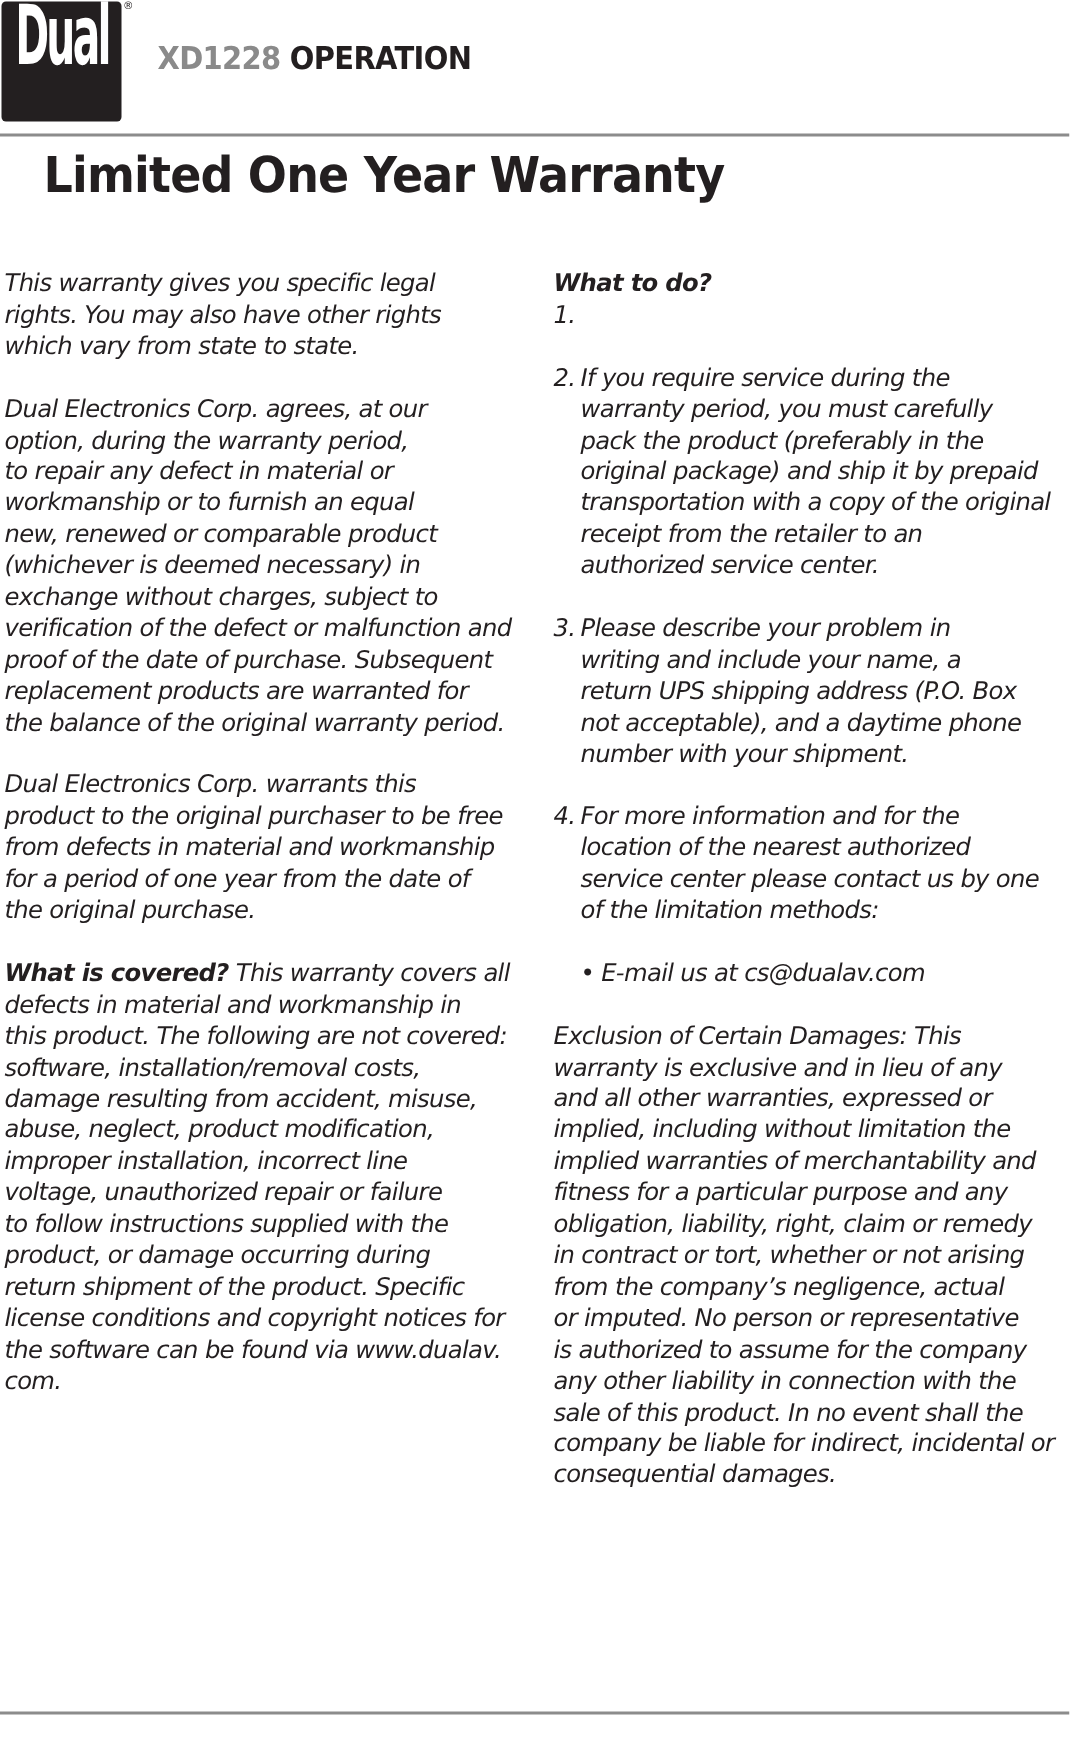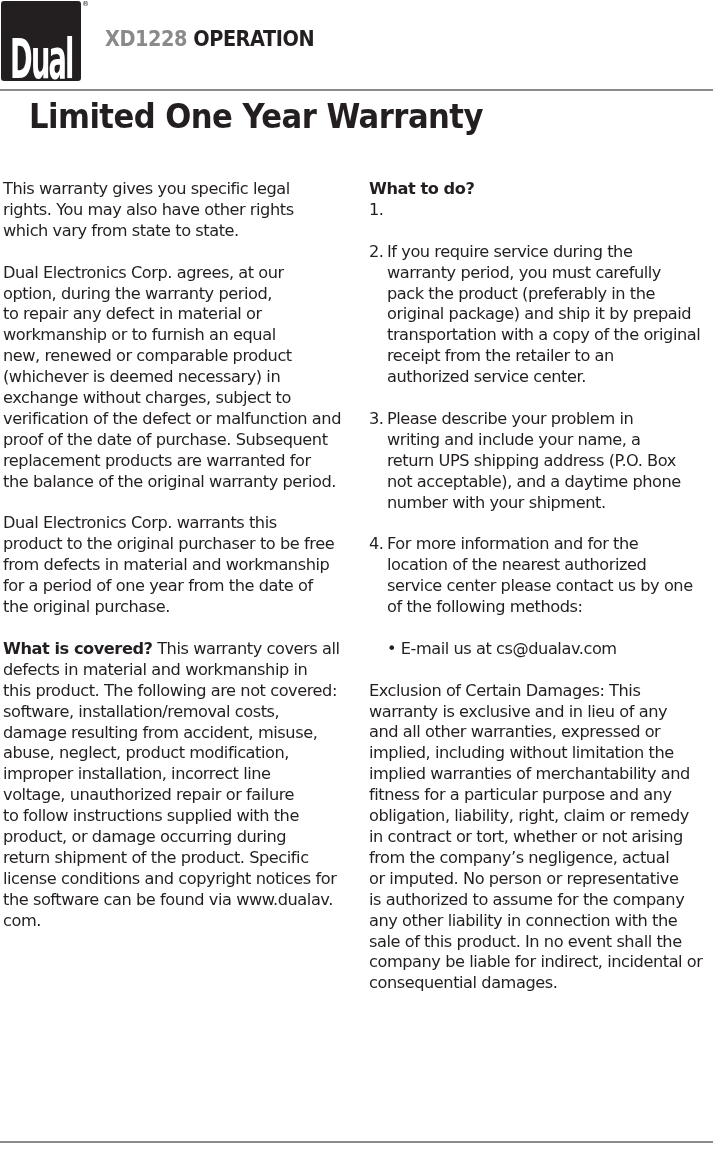--- a/index.html
+++ b/index.html
@@ -17,21 +17,21 @@
     }
     .logo {
       position: absolute;
       left: 1px;
       top: 1px;
       width: 80px;
       height: 80px;
       background: #231f20;
       border-radius: 3px;
       display: flex;
-      align-items: flex-end;
+      align-items: flex-start;
       justify-content: center;
     }
     .logo-text {
       color: #ffffff;
       font-family: "DejaVu Sans", sans-serif;
       font-weight: bold;
       font-size: 44px;
       letter-spacing: -3px;
       transform: scaleX(0.62) scaleY(1.25);
       line-height: 1;
@@ -76,20 +76,21 @@
       transform-origin: left center;
       white-space: nowrap;
     }
     .col {
       position: absolute;
       top: 179px;
       font-size: 16.2px;
       line-height: 20.9px;
       letter-spacing: -0.45px;
       color: #231f20;
+      font-style: italic;
     }
     .col-left { left: 3px; width: 345px; }
     .col-right { left: 369px; width: 344px; }
     .para { margin: 0 0 20.9px 0; white-space: pre-line; }
     .lead { font-weight: bold; }
     .heading { font-weight: bold; margin: 0; }
     .list-item {
       display: flex;
       margin: 0 0 20.9px 0;
     }
@@ -189,21 +190,21 @@
 writing and include your name, a
 return UPS shipping address (P.O. Box
 not acceptable), and a daytime phone
 number with your shipment.</span>
   </div>
   <div class="list-item">
     <span class="list-num">4.</span>
     <span class="list-text">For more information and for the
 location of the nearest authorized
 service center please contact us by one
-of the following methods:</span>
+of the limitation methods:</span>
   </div>
 
   <div class="bullets">
     <div style="height:20.9px;"></div>
     <div class="bullet-line">• E-mail us at cs@dualav.com</div>
   </div>
 
   <p class="para">Exclusion of Certain Damages: This
 warranty is exclusive and in lieu of any
 and all other  warranties, expressed or

